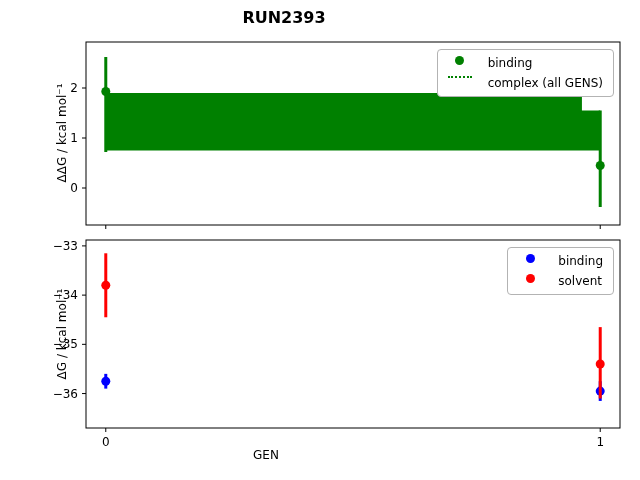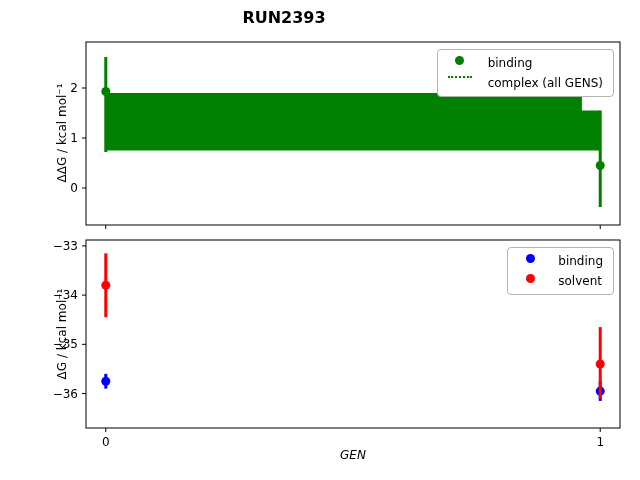--- a/index.html
+++ b/index.html
@@ -1,20 +1,20 @@
 <!DOCTYPE html>
 <html><head>
 <meta charset="utf-8">
 <style>
   html,body{margin:0;padding:0;background:#fff;}
   .figure{position:relative;width:640px;height:480px;background:#fff;overflow:hidden;
           font-family:"DejaVu Sans", sans-serif;color:#000;}
   .title{position:absolute;left:0;top:8px;width:568px;text-align:center;
          font-size:16px;font-weight:bold;}
-  .xlabel{position:absolute;left:253px;top:448px;width:200px;text-align:center;font-size:12px;font-style:italic;}
+  .xlabel{position:absolute;left:253px;top:448px;width:200px;text-align:left;font-size:12px;}
   .ylabel{position:absolute;width:200px;height:16px;text-align:center;font-size:12px;
           transform:rotate(-90deg);}
   .ylabel1{left:-37px;top:125px;}
   .ylabel2{left:-37px;top:326px;}
   svg#plot{position:absolute;left:0;top:0;}
   svg#plot text{font-family:"DejaVu Sans", sans-serif;font-size:12px;fill:#000;}
   .legend{position:absolute;background:#fff;border:1px solid #b3b3b3;border-radius:4px;
           padding:6px 10px;display:flex;flex-direction:column;gap:6px;font-size:12px;z-index:5;}
   .legend-top{right:26px;top:49px;}
   .legend-bottom{right:26px;top:247px;}

